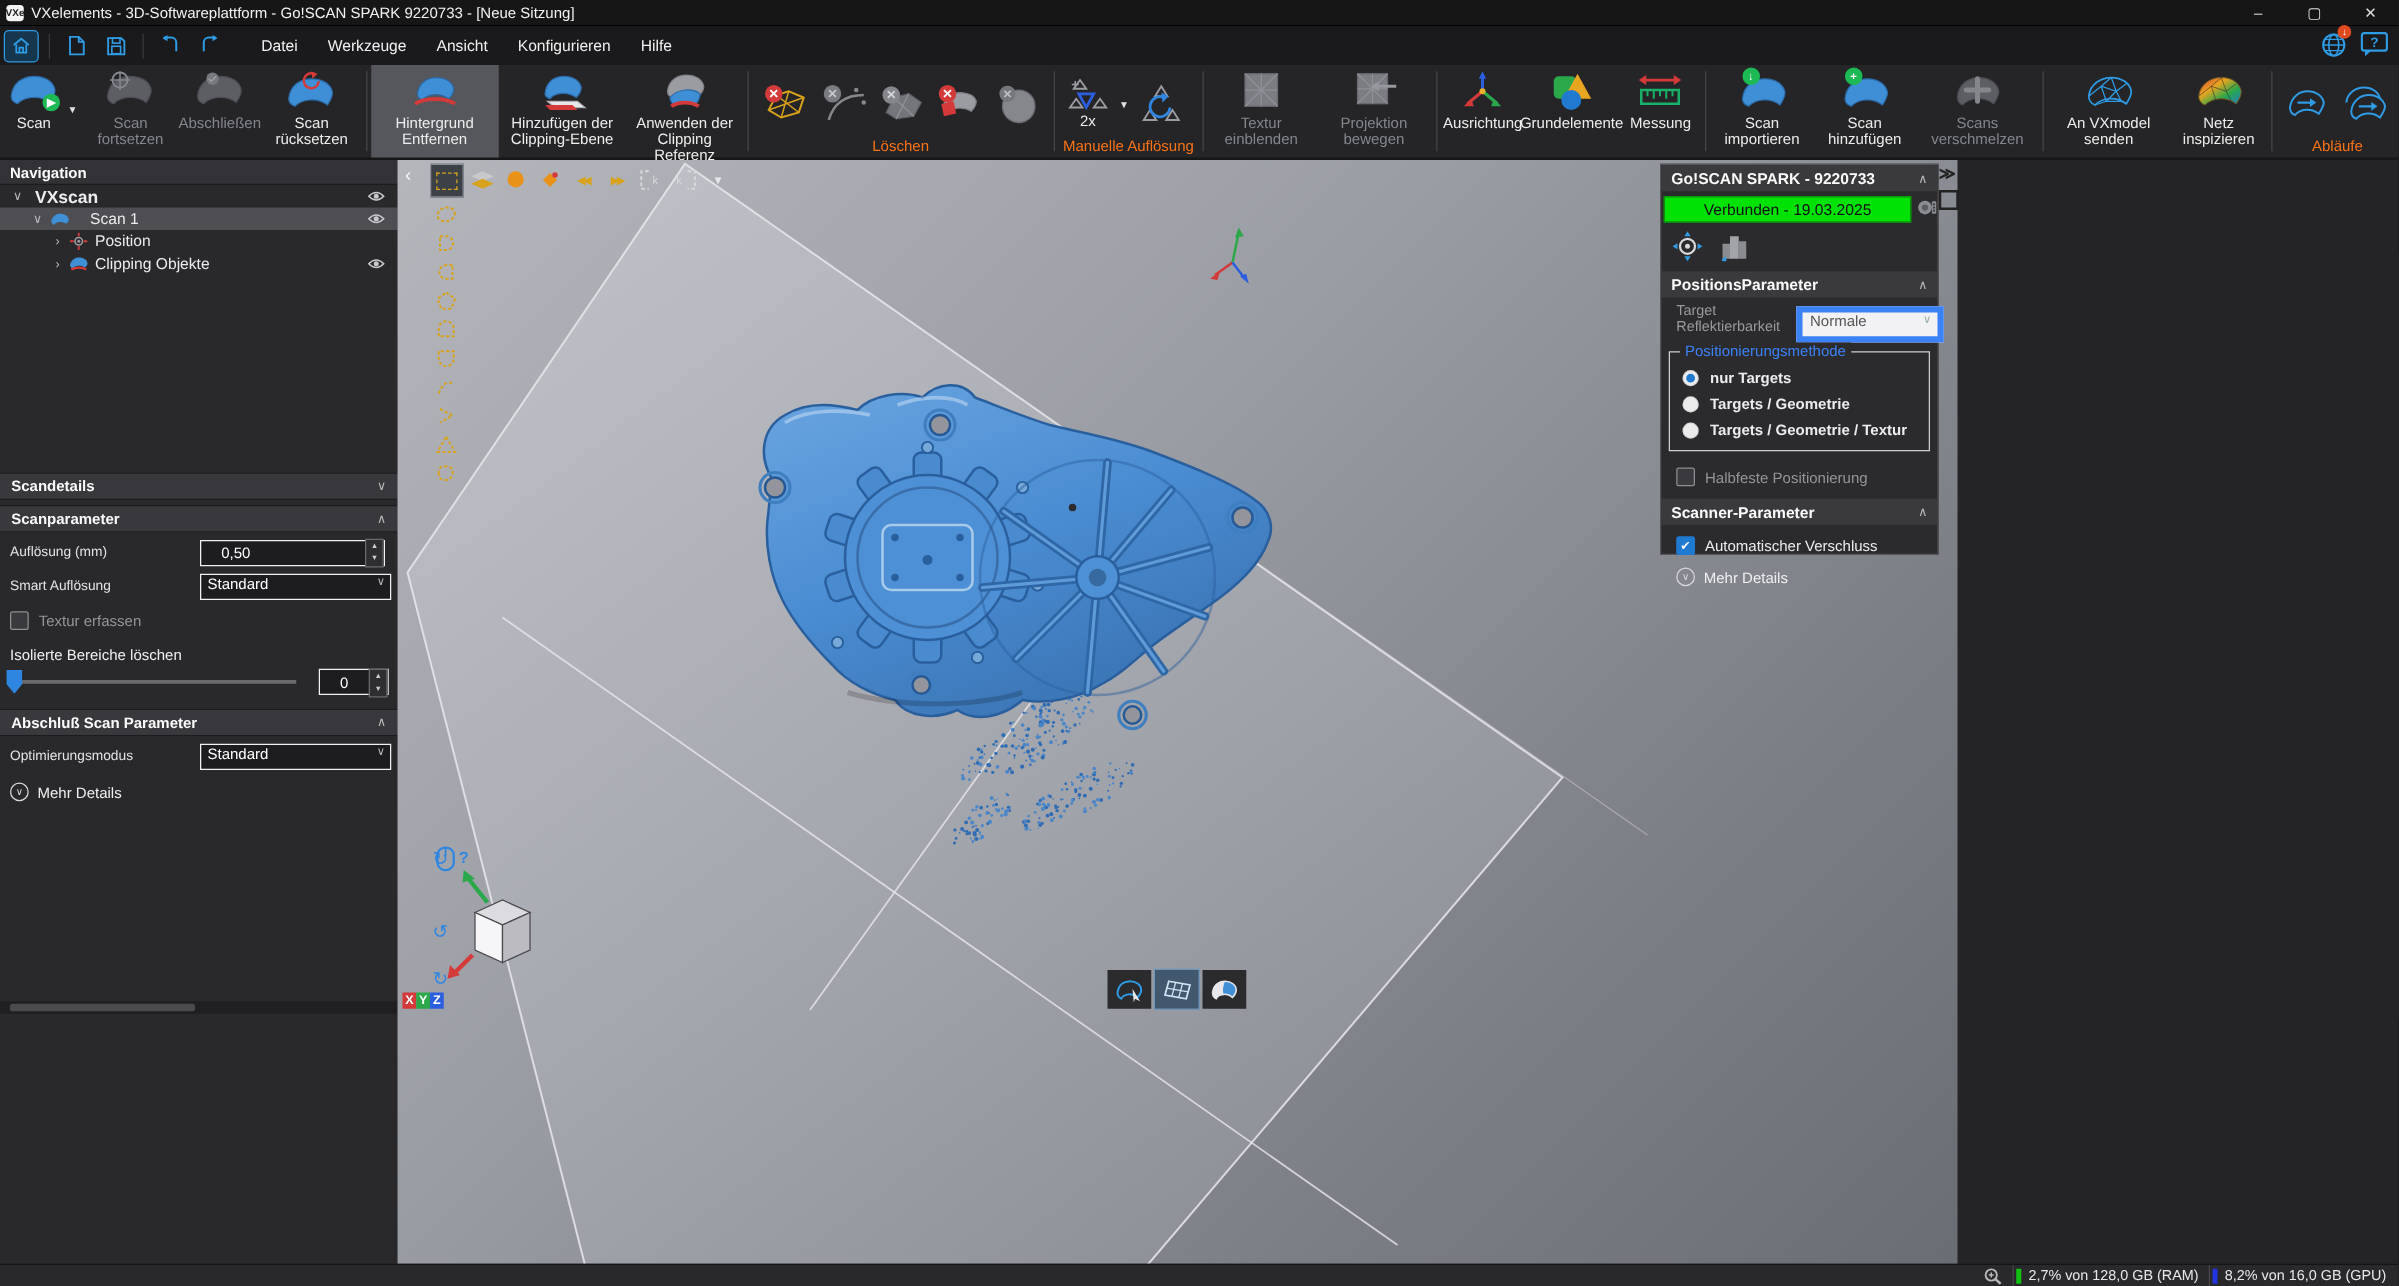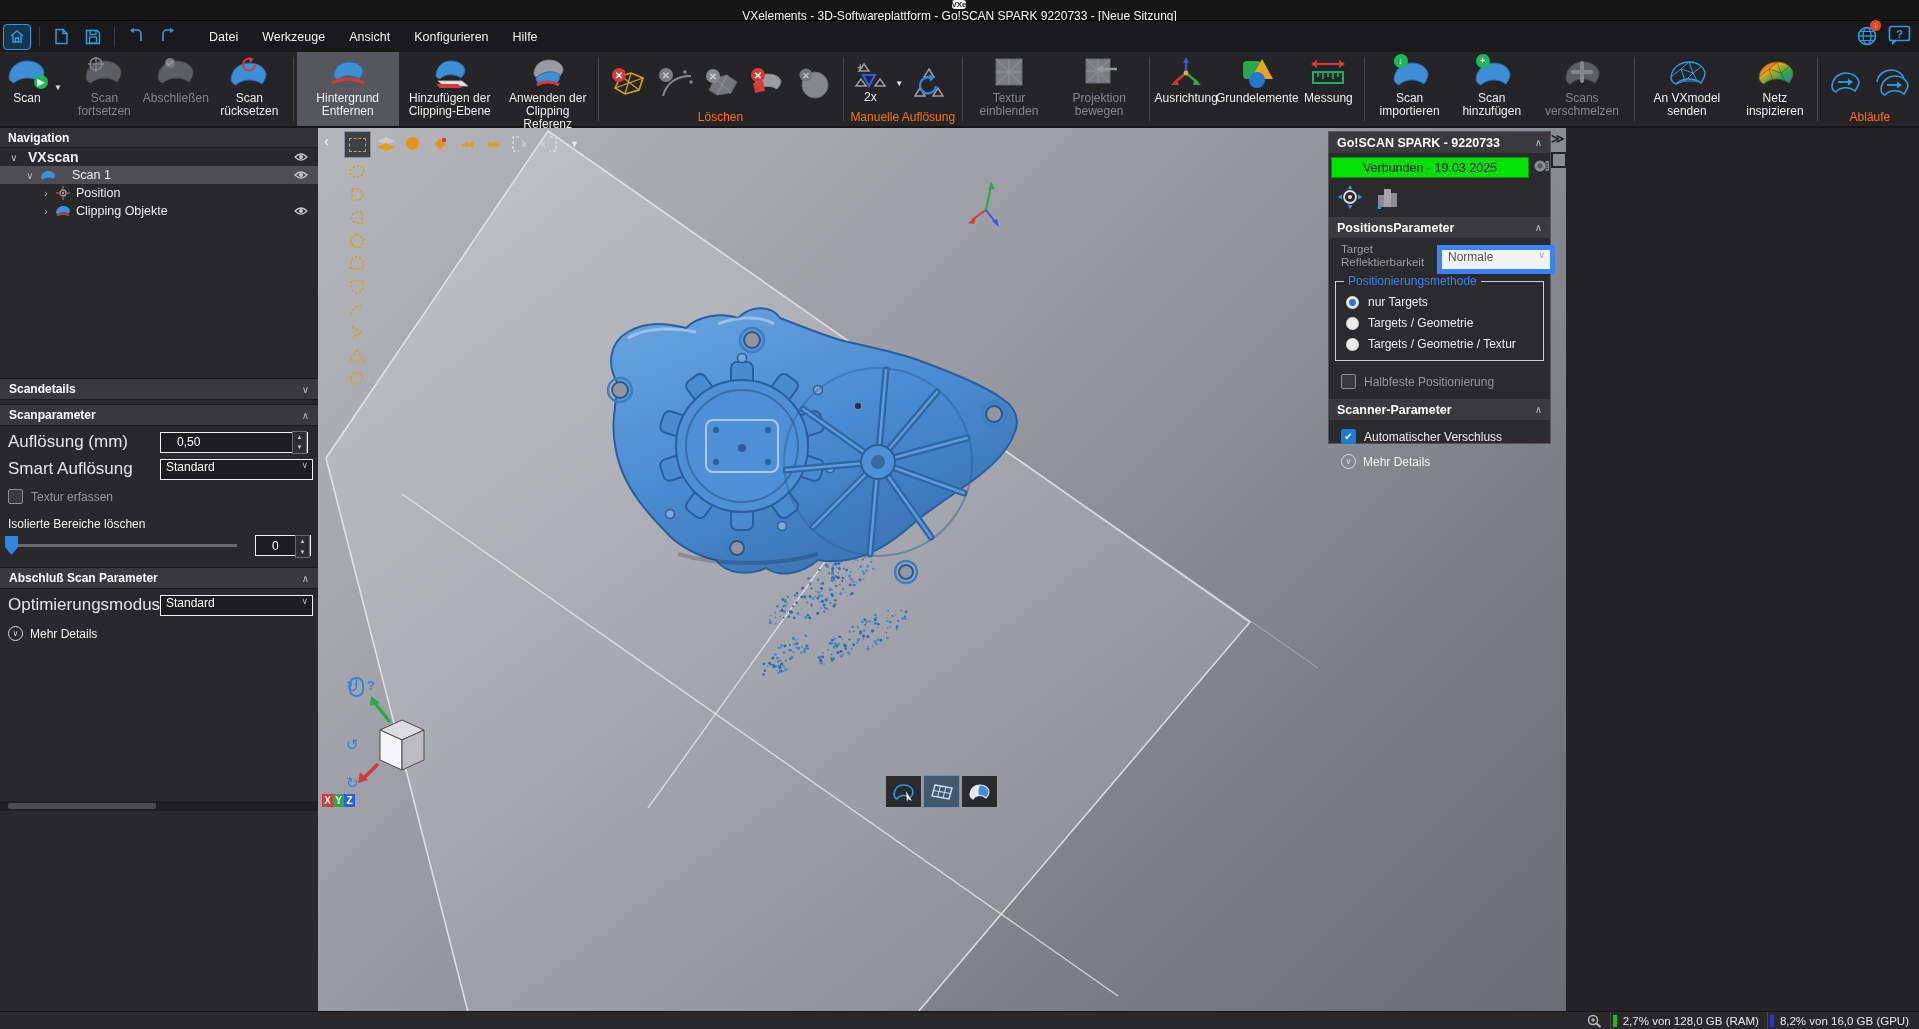--- a/index.html
+++ b/index.html
@@ -1,21 +1,21 @@
 <!DOCTYPE html>
 <html><head>
 <meta charset="utf-8">
 <style>
   html,body{margin:0;padding:0;background:#101010;}
   .app{position:relative;width:1919px;height:1029px;overflow:hidden;background:#242426;
        font-family:"Liberation Sans",sans-serif;color:#ececee;font-size:12px;
        -webkit-font-smoothing:antialiased;}
   
   .titlebar{position:absolute;left:0;top:0;width:100%;height:20px;background:#161616;
-            display:flex;align-items:center;border-bottom:1px solid #000;flex-direction:column;}
+            display:flex;align-items:center;border-bottom:1px solid #000;}
   .appbadge{width:14px;height:13px;margin:0 6px 0 5px;background:#f4f4f4;color:#222;border-radius:3px;
             font-size:8px;font-weight:bold;display:flex;align-items:center;justify-content:center;}
   .wtitle{font-size:12px;color:#f2f2f2;}
   .winbtns{margin-left:auto;display:flex;height:100%;}
   .winbtn{width:45px;height:100%;display:flex;align-items:center;justify-content:center;color:#ddd;font-size:12px;}
   
   .menubar{position:absolute;left:0;top:21px;width:100%;height:31px;background:#1a1a1c;display:flex;align-items:center;}
   .qicon{width:26px;height:24px;margin:0 3px;display:flex;align-items:center;justify-content:center;}
   .qicon.home{background:#15364d;border:1px solid #2f9be4;border-radius:4px;}
   .qsep{width:1px;height:20px;background:#3a3a3e;margin:0 5px;}
@@ -42,21 +42,21 @@
   .leftpanel{position:absolute;left:0;top:128px;width:318px;bottom:4px;background:#29292b;border-right:2px solid #111;}
   .lp-header{height:19px;background:#323236;display:flex;align-items:center;padding:0 8px;font-weight:bold;
              font-size:12px;color:#fafafa;border-bottom:1px solid #1c1c1e;justify-content:space-between;}
   .tree-row{height:18px;display:flex;align-items:center;position:relative;font-size:12.5px;}
   .tree-row .chev{color:#b9b9bd;font-size:10px;width:12px;text-align:center;}
   .tree-row .eye{position:absolute;right:10px;top:4px;}
   .tree-row.selrow{background:#4d4d52;}
   .sect-hdr{height:20px;background:#39393d;border-top:1px solid #1c1c1e;border-bottom:1px solid #1c1c1e;
             display:flex;align-items:center;justify-content:space-between;padding:0 9px;font-weight:bold;color:#fafafa;}
   .fieldrow{display:flex;align-items:center;height:22px;margin-top:5px;position:relative;}
-  .fieldrow .flabel{margin-left:8px;color:#e4e4e6;font-size:17px;}
+  .fieldrow .flabel{margin-left:8px;color:#e4e4e6;font-size:11px;}
   .inputbox{position:absolute;left:160px;width:130px;height:19px;background:#1d1d20;border:1px solid #f2f2f2;
             color:#fff;display:flex;align-items:center;padding-left:16px;font-size:12px;}
   .spin{position:absolute;left:292px;width:13px;height:21px;display:flex;flex-direction:column;background:#2e2e31;border:1px solid #6a6a6e;}
   .spin span{flex:1;display:flex;align-items:center;justify-content:center;font-size:6px;color:#ccc;}
   .selbox{position:absolute;left:160px;width:146px;height:19px;background:#1d1d20;border:1px solid #f2f2f2;color:#fff;
           display:flex;padding-left:5px;font-size:12px;}
   .selbox .dd{margin-left:auto;margin-right:4px;color:#bbb;font-size:9px;}
   .chkrow{display:flex;align-items:center;gap:8px;margin:9px 0 0 8px;}
   .chk{width:13px;height:13px;border:1px solid #8d8d92;background:#3a3a3e;border-radius:2px;}
   .chk.on{background:#1f7ad0;border-color:#1f7ad0;color:#fff;font-size:10px;display:flex;align-items:center;justify-content:center;}
@@ -85,21 +85,21 @@
   .vbtn{width:35px;height:31px;background:#2b2b2e;display:flex;align-items:center;justify-content:center;}
   .vbtn.sel{background:#41586f;outline:1px solid #6f97bd;}
   
   .rightpanel{position:absolute;left:1328px;top:131px;width:221px;height:311px;background:#2b2b2d;
               border:1px solid #555559;}
   .rp-hdr{height:21px;background:#3a3a3d;display:flex;align-items:center;justify-content:space-between;
           padding:0 8px;font-weight:bold;font-size:12.5px;color:#fafafa;}
   .rp-status{margin:4px 2px 0 2px;height:19px;background:#00e205;border:1px solid #0b8f0b;color:#111;
              display:flex;align-items:center;justify-content:center;font-size:12.5px;position:relative;width:196px;}
   .rp-iconrow{display:flex;align-items:center;gap:12px;margin:7px 0 6px 8px;height:26px;}
-  .radiorow{display:flex;align-items:center;gap:9px;margin:7px 0 0 10px;}
+  .radiorow{display:flex;align-items:center;gap:9px;margin:7px 0 0 10px;font-weight:bold;}
   .radio{width:13px;height:13px;border-radius:50%;background:#ececec;box-shadow:inset 0 0 1px #777;position:relative;flex:none;}
   .radio.on::after{content:"";position:absolute;left:3px;top:3px;width:7px;height:7px;border-radius:50%;background:#1f7ad0;}
   .fset{margin:4px 6px 0 6px;border:1px solid #cfcfd2;position:relative;padding:2px 0 9px 0;}
   .fset-legend{position:absolute;top:-8px;left:8px;background:#2b2b2d;padding:0 4px;font-size:12px;color:#3b82f6;}
   .rp-strip-icons{position:absolute;left:1551px;top:131px;width:16px;color:#222;}
   
   .statusbar{position:absolute;left:0;bottom:0;width:100%;height:17px;background:#29292c;border-top:1px solid #141416;
              display:flex;align-items:center;justify-content:flex-end;font-size:11.5px;color:#e8e8ea;}
   .sb-chip{display:flex;align-items:center;height:100%;border-left:1px solid #46464a;padding:0 8px 0 0;}
   .sb-bar{width:4px;height:12px;margin:0 6px 0 2px;}

